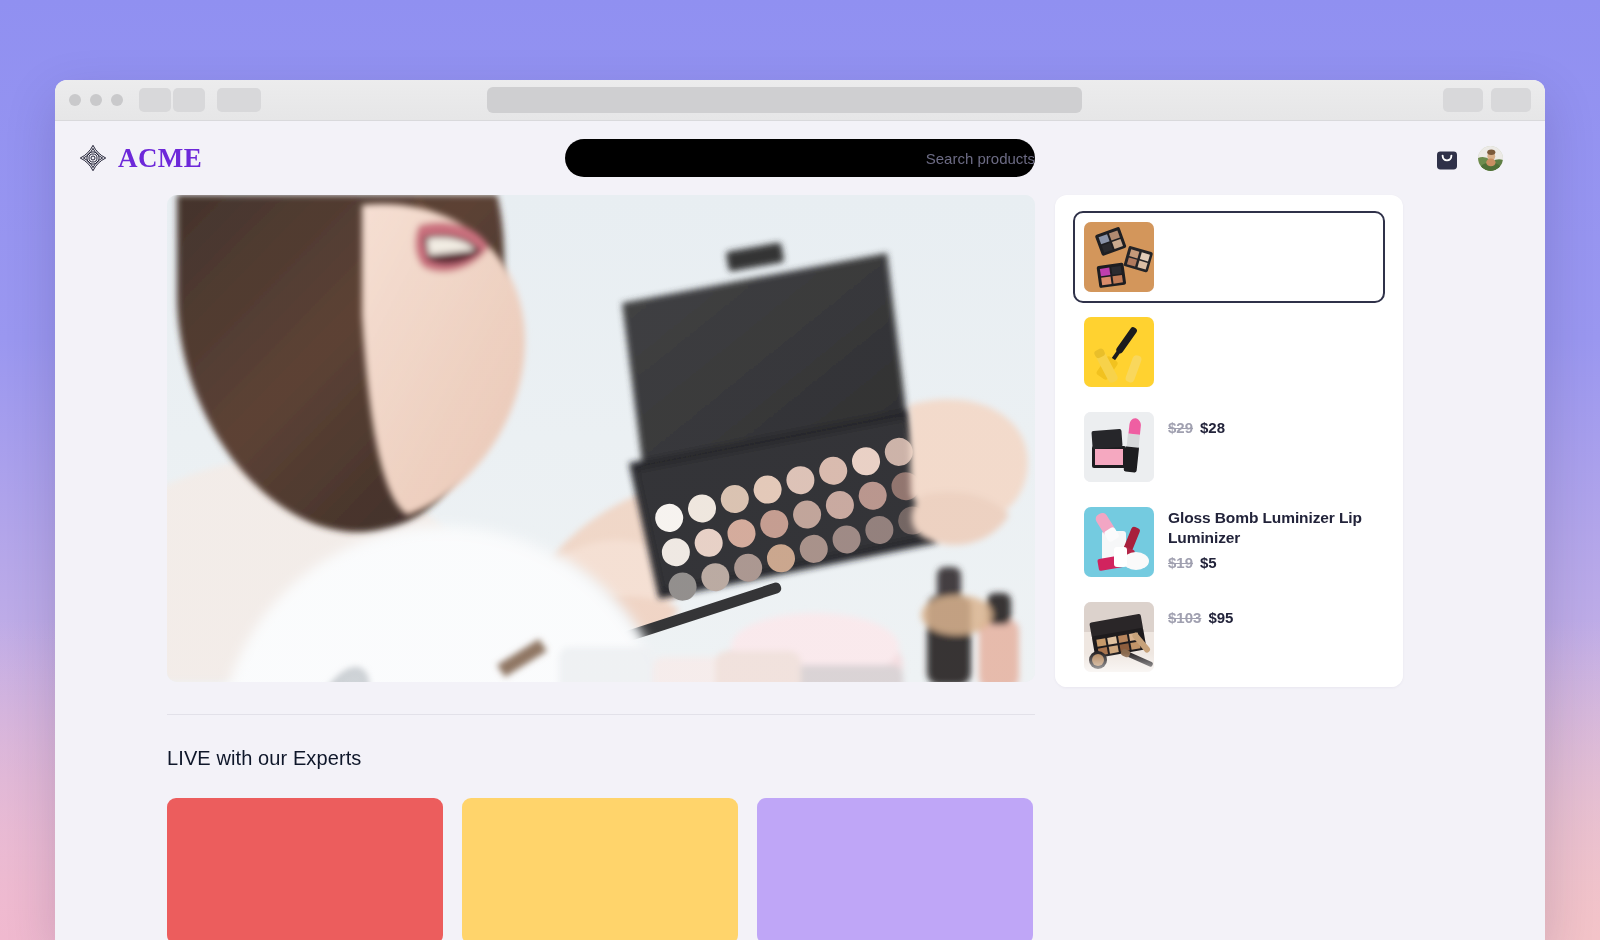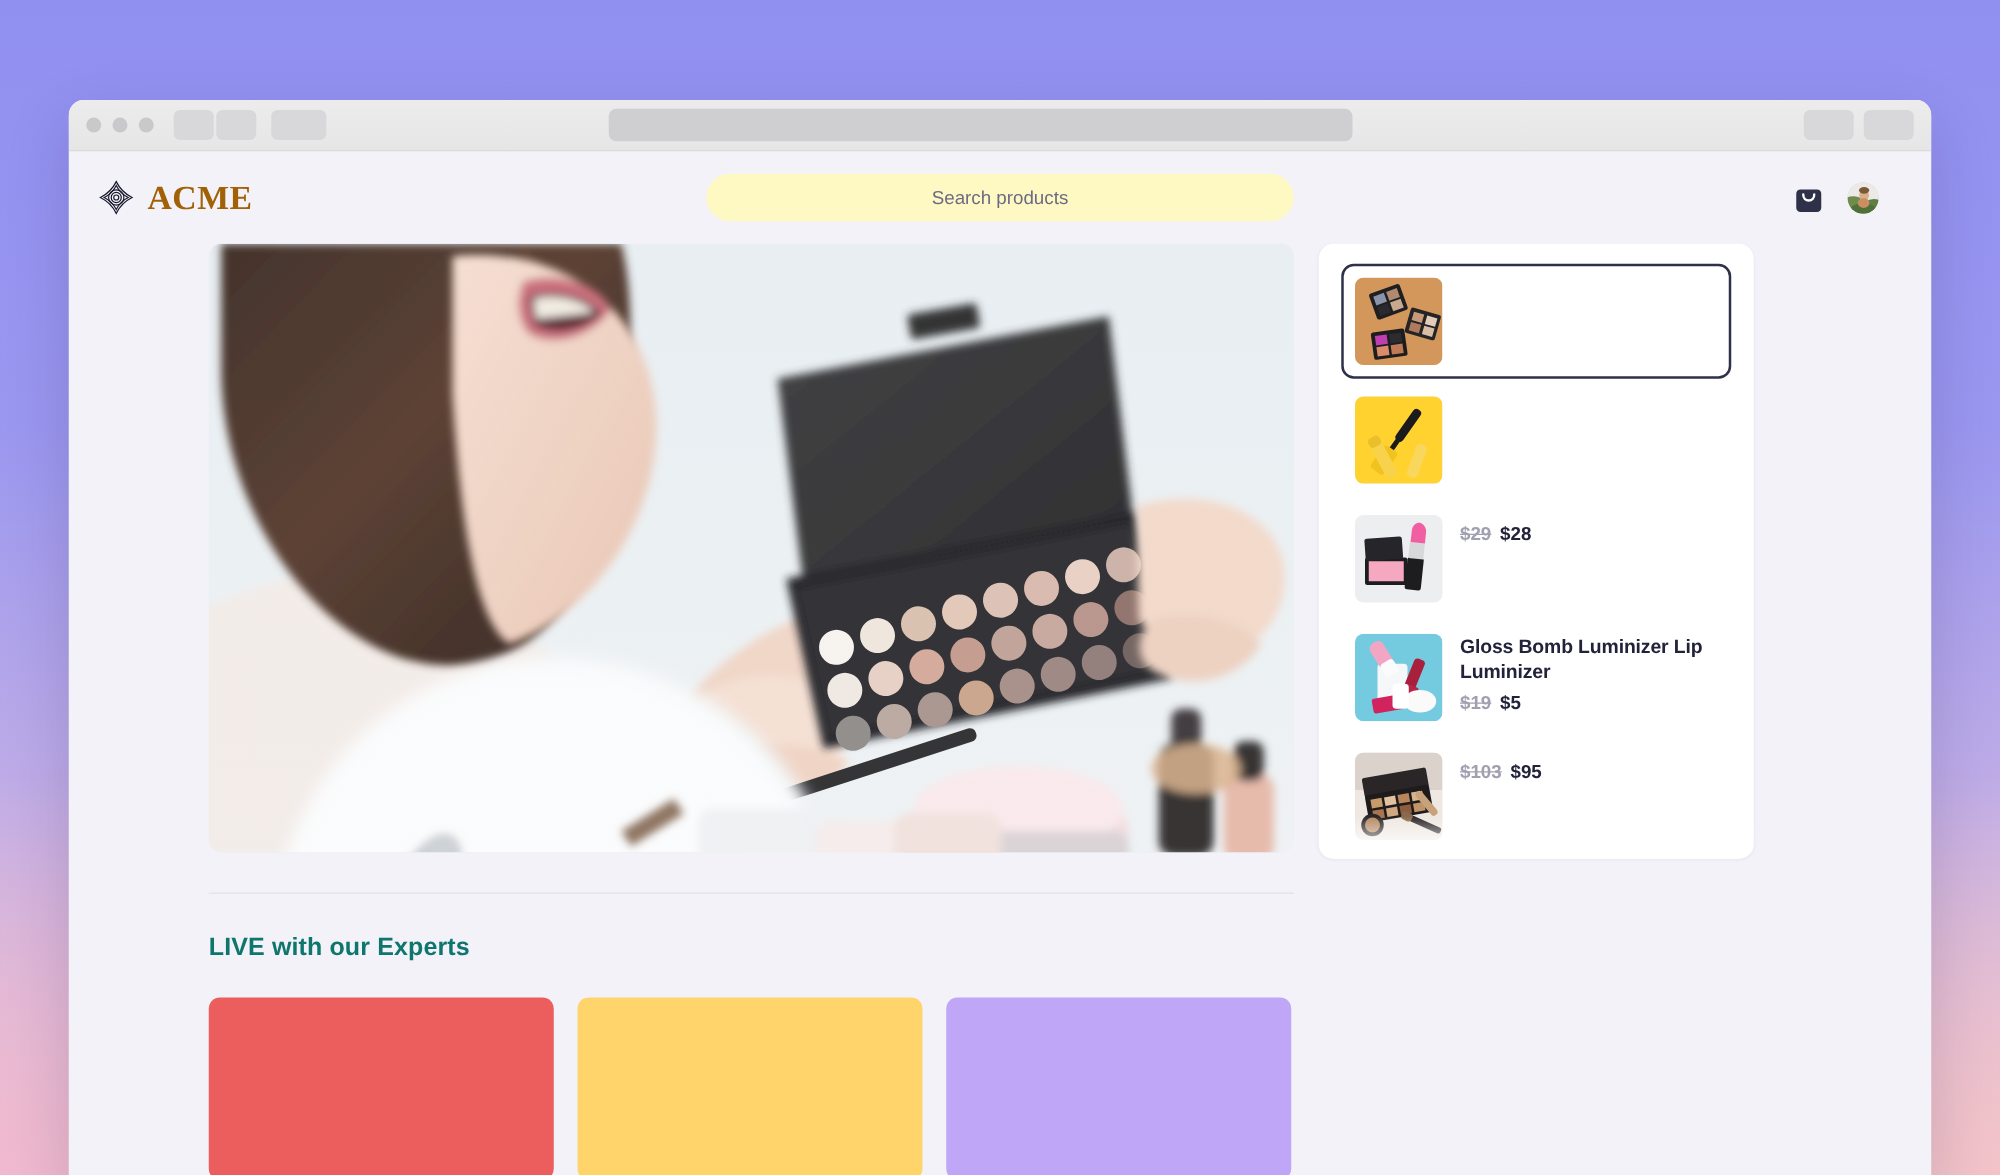--- a/index.html
+++ b/index.html
@@ -78,37 +78,37 @@
 
   .brand { display: flex; align-items: center; gap: 11px; padding-left: 2px; }
 
   .brand-mark { width: 28px; height: 28px; display: block; }
 
   .brand-name {
     font-family: "Liberation Serif", serif;
     font-size: 27px;
     font-weight: 700;
     letter-spacing: 0.4px;
-    color: #a16207;
+    color: #6d28d9;
   }
 
   .search-wrap {
     position: absolute;
     left: 50%;
     transform: translateX(-50%);
     width: 470px;
   }
   .search-input {
     width: 100%;
     height: 38px;
     border: none;
     outline: none;
     border-radius: 19px;
-    background: #fef9c3;
-    text-align: center;
+    background: #000000;
+    text-align: right;
     font-family: "Liberation Sans", sans-serif;
     font-size: 15px;
     color: #6c6b84;
   }
   .search-input::placeholder { color: #6c6b84; opacity: 1; }
 
   .header-actions {
     margin-left: auto;
     display: flex;
     align-items: center;
@@ -149,23 +149,22 @@
   .divider {
     margin-top: 32px;
     height: 1px;
     background: #e2e1e9;
     width: 868px;
   }
 
   .section-title {
     margin-top: 32px;
     font-size: 20px;
-    color: #0f766e;
+    color: #0f172a;
     letter-spacing: 0.1px;
-    font-weight: bold;
   }
 
   .live-cards {
     margin-top: 28px;
     display: flex;
     gap: 19px;
   }
   .live-card {
     width: 276px;
     height: 146px;

